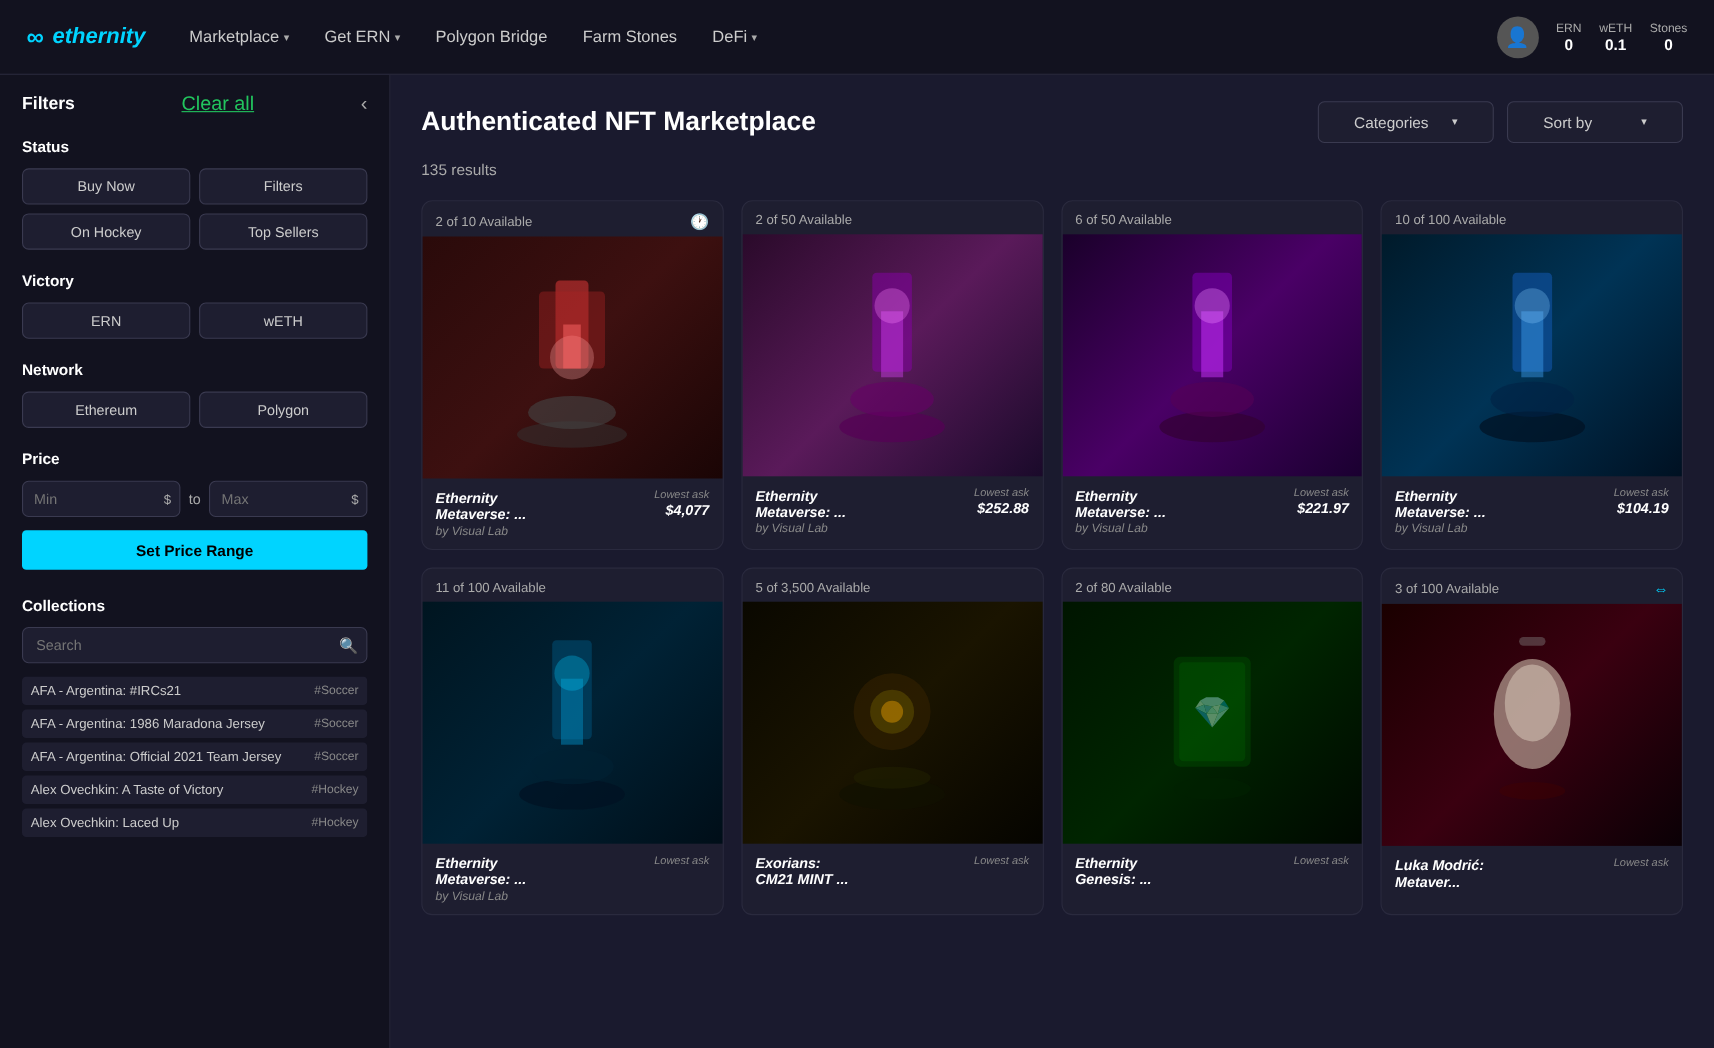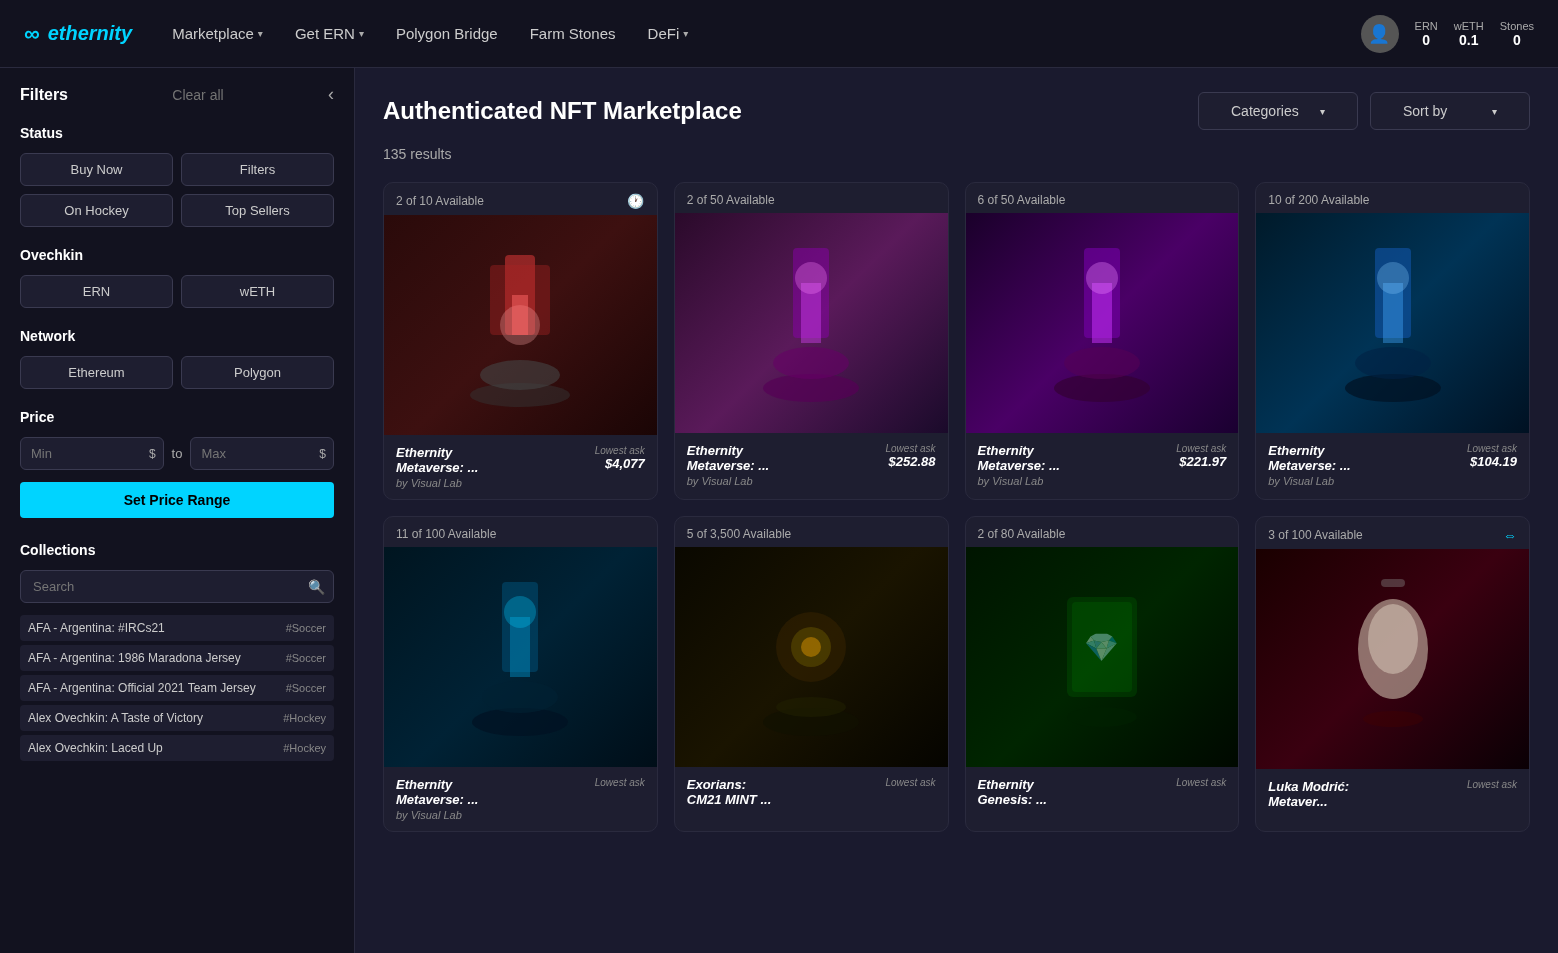--- a/index.html
+++ b/index.html
@@ -111,23 +111,24 @@
       align-items: center;
       justify-content: space-between;
       margin-bottom: 20px;
     }
     .filters-label {
       font-size: 16px;
       font-weight: 600;
       color: #fff;
     }
     .clear-all {
-      color: #737373;
-      font-size: 14px;
-      cursor: pointer;
+      color: #22c55e;
+      font-size: 18px;
+      cursor: pointer;
+      text-decoration: underline;
     }
     .collapse-btn {
       color: #aaa;
       font-size: 18px;
       cursor: pointer;
     }
 
     .section-title {
       font-size: 14px;
       font-weight: 600;
@@ -431,21 +432,21 @@
     
     <div class="section-title">Status</div>
     <div class="btn-grid-2">
       <button class="filter-btn">Buy Now</button>
       <button class="filter-btn">Filters</button>
       <button class="filter-btn">On Hockey</button>
       <button class="filter-btn">Top Sellers</button>
     </div>
 
     
-    <div class="section-title">Ovechkin</div>
+    <div class="section-title">Victory</div>
     <div class="btn-grid-2">
       <button class="filter-btn">ERN</button>
       <button class="filter-btn">wETH</button>
     </div>
 
     
     <div class="section-title">Network</div>
     <div class="btn-grid-2">
       <button class="filter-btn">Ethereum</button>
       <button class="filter-btn">Polygon</button>
@@ -587,21 +588,21 @@
           </div>
           <div class="card-price-block">
             <div class="lowest-ask">Lowest ask</div>
             <div class="price-value">$221.97</div>
           </div>
         </div>
       </div>
 
       <div class="nft-card">
         <div class="card-top">
-          <span class="available-label">10 of 200 Available</span>
+          <span class="available-label">10 of 100 Available</span>
         </div>
         <div class="card-image" style="background: linear-gradient(135deg, #001a2a 0%, #003355 50%, #001122 100%);">
           <svg width="120" height="180" viewBox="0 0 120 180">
             <ellipse cx="60" cy="155" rx="48" ry="14" fill="#001122" opacity="0.7"></ellipse>
             <rect x="42" y="15" width="36" height="90" fill="#1155aa" opacity="0.6" rx="4"></rect>
             <ellipse cx="60" cy="130" rx="38" ry="16" fill="#002244" opacity="0.6"></ellipse>
             <rect x="50" y="50" width="20" height="60" fill="#44aaff" opacity="0.4"></rect>
             <circle cx="60" cy="45" r="16" fill="#88ccff" opacity="0.3"></circle>
           </svg>
         </div>

